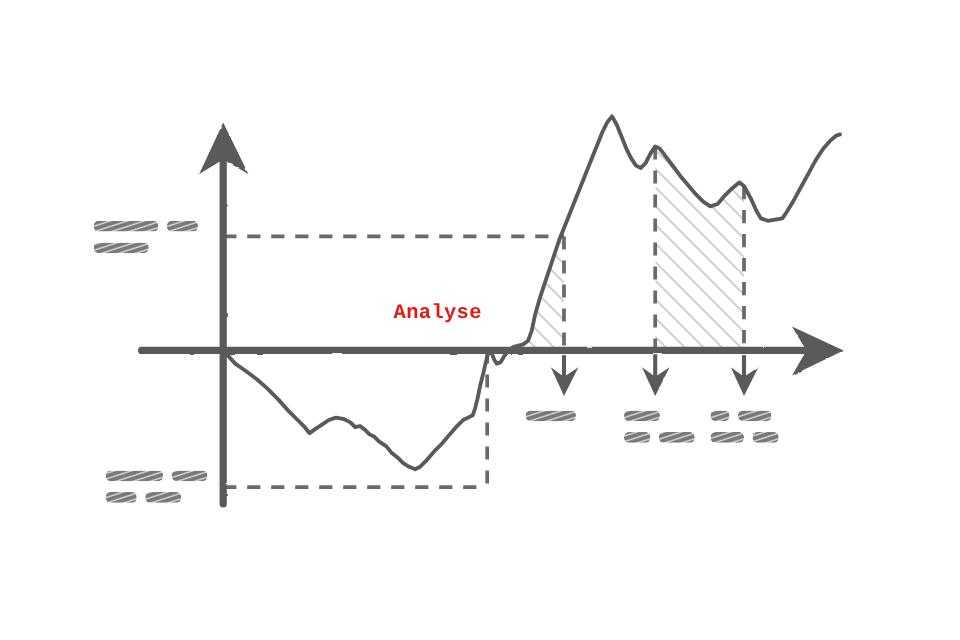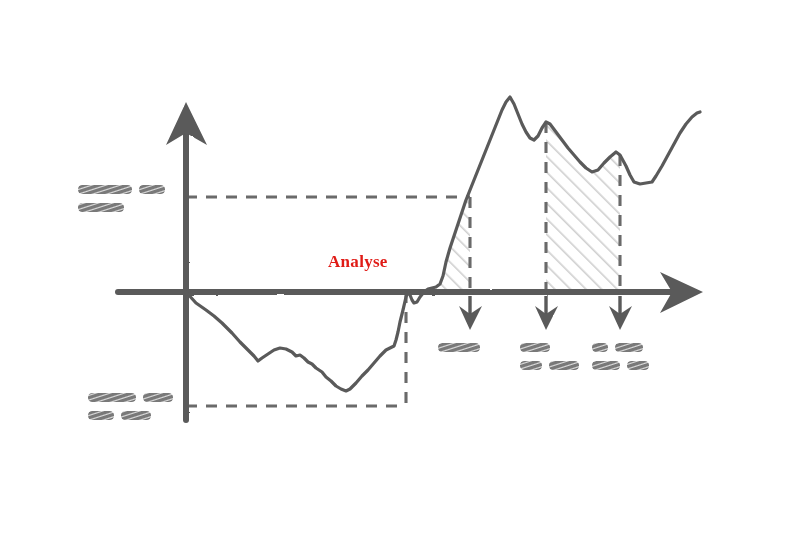--- a/index.html
+++ b/index.html
@@ -23,21 +23,21 @@
     position: absolute;
     top: 0;
     left: 0;
     width: 800px;
     height: 533px;
   }
   .analyse-label {
     position: absolute;
     left: 328px;
     top: 252px;
-    font-family: Liberation Serif, serif;
+    font-family: Liberation Mono, monospace;
     font-weight: bold;
     font-size: 17px;
     color: #e01b16;
     letter-spacing: 0.3px;
     white-space: nowrap;
   }
   
   .scribble-group {
     position: absolute;
   }

